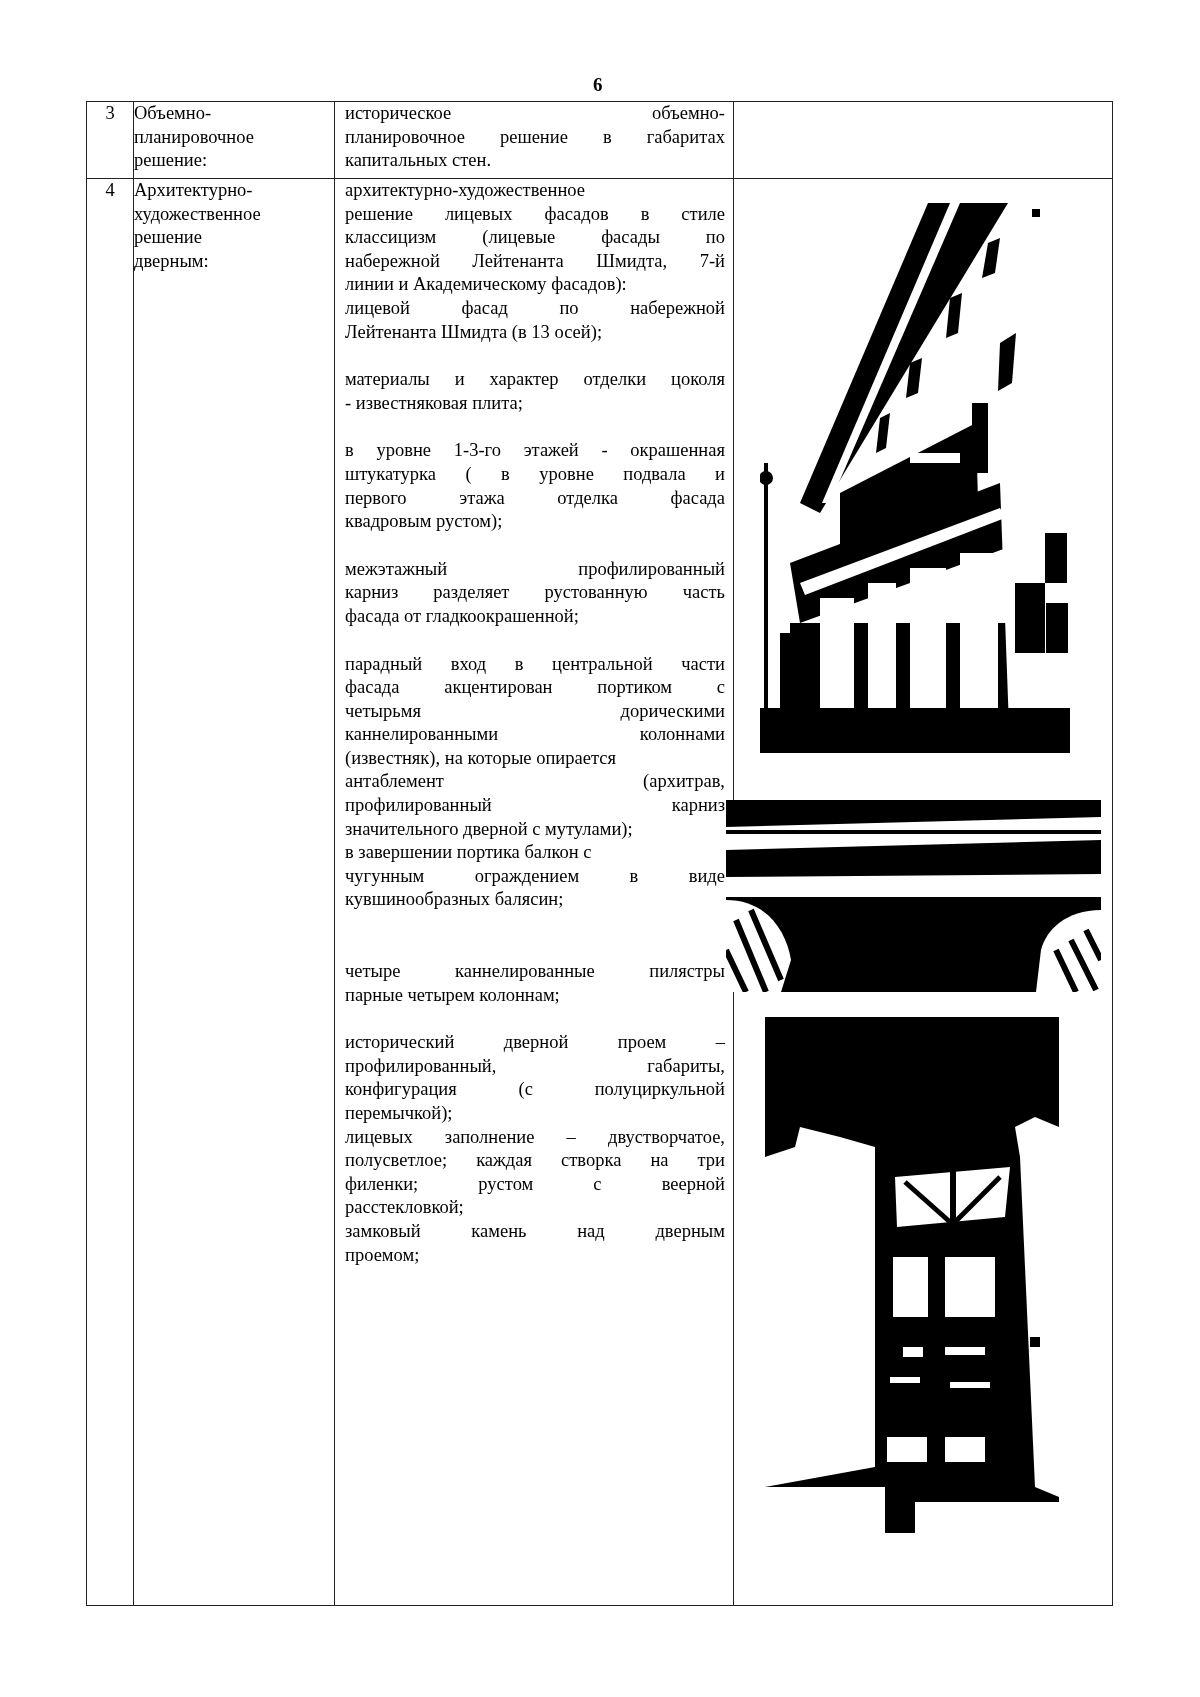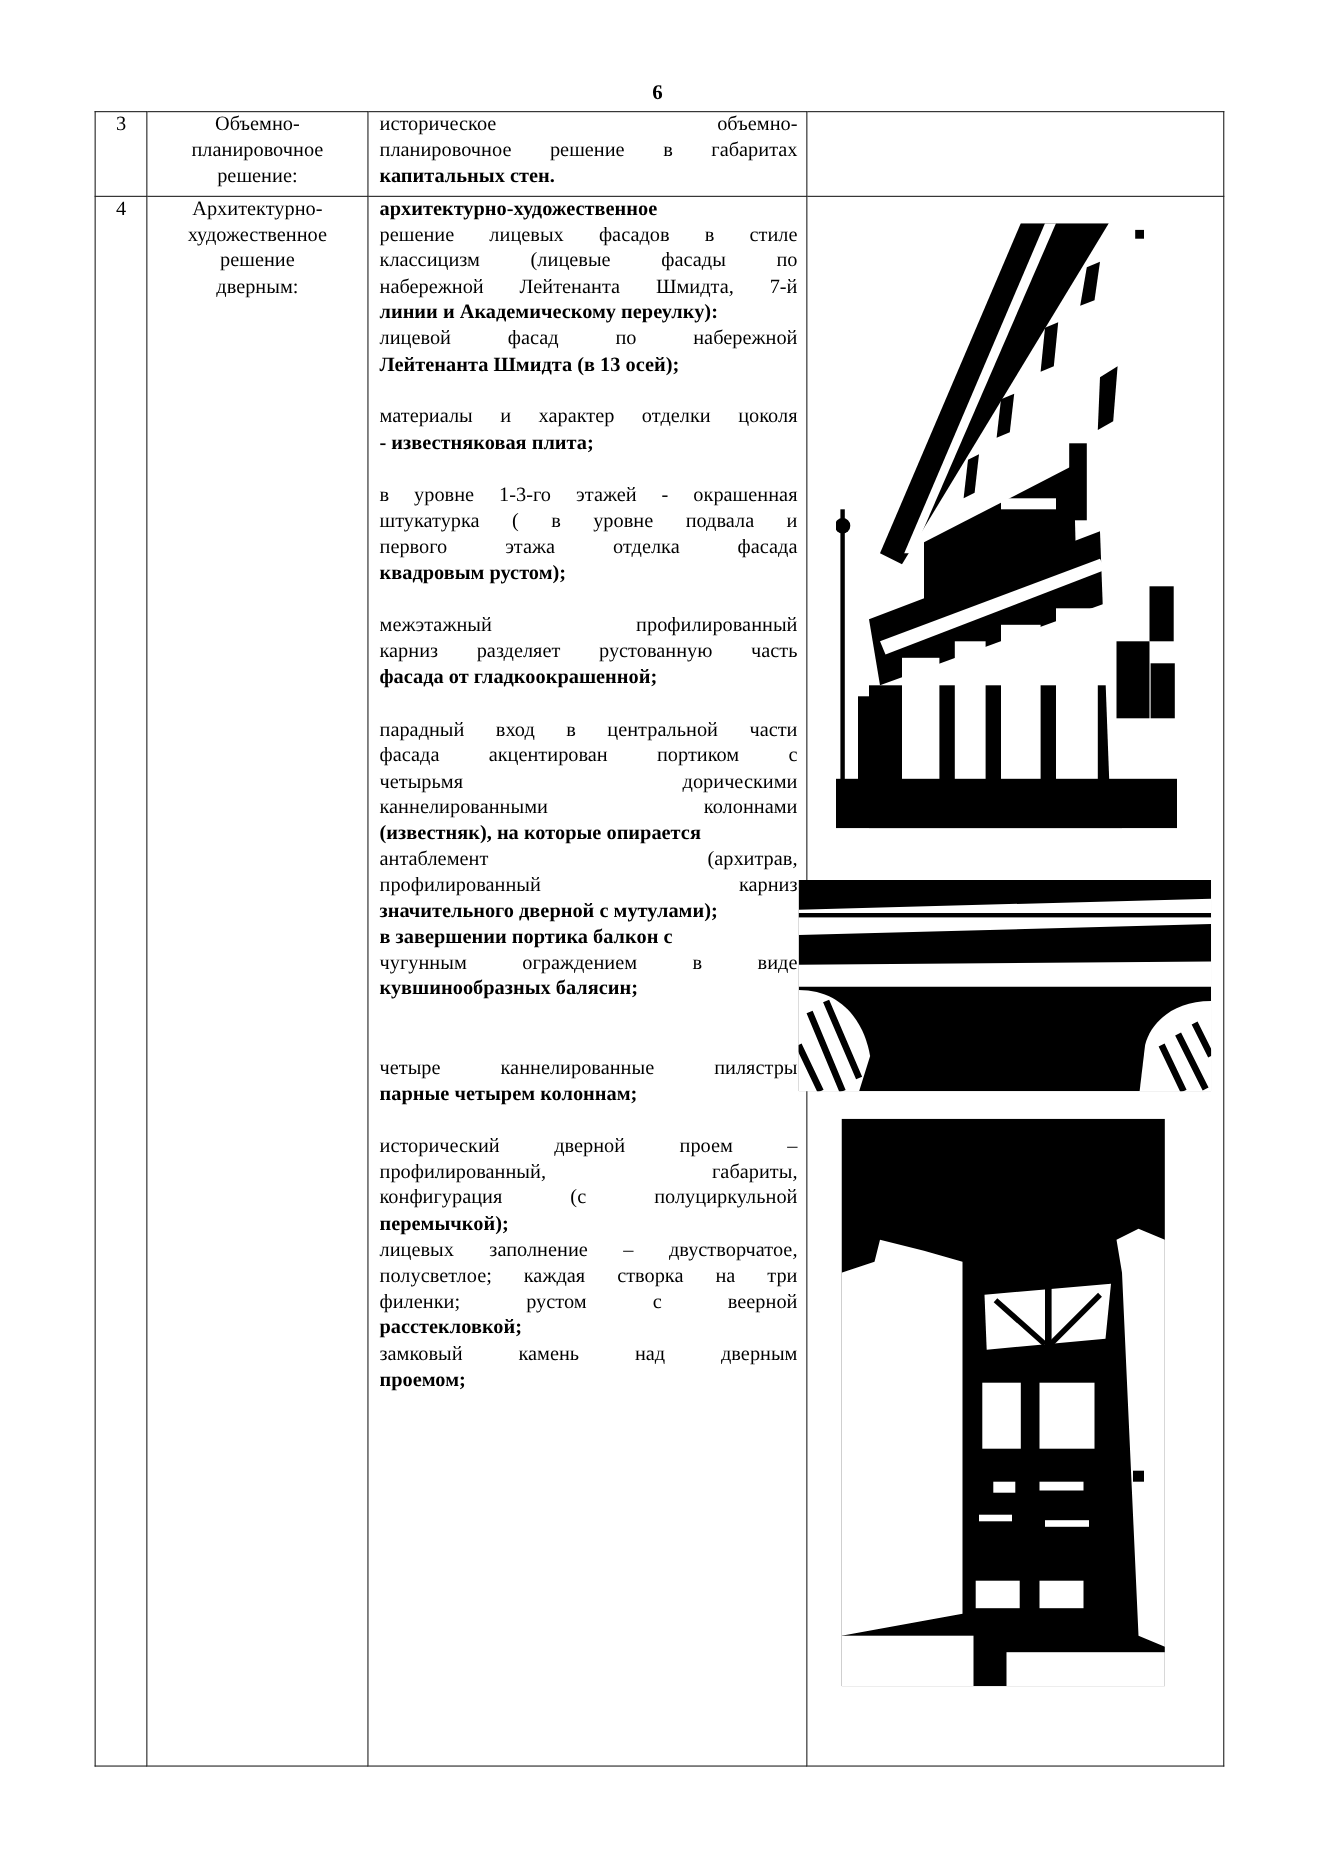--- a/index.html
+++ b/index.html
@@ -16,25 +16,25 @@
   .page-number span { position: absolute; left: 593px; }
   table.doc {
     position: absolute; left: 86px; top: 101px;
     width: 1027px; border-collapse: collapse; table-layout: fixed;
   }
   table.doc td {
     border: 1.5px solid #222; vertical-align: top;
     font-size: 18.5px; line-height: 23.6px; padding: 0;
   }
   td.num { width: 46px; text-align: center; border-right: 2px solid #000; }
-  td.name { width: 200px; text-align: center; font-size: 17px; line-height: 22px; }
+  td.name { width: 200px; text-align: left; font-size: 17px; line-height: 22px; }
   td.desc { width: 380px; padding: 0 8px 0 10px !important; text-align: justify; border-left: 2px solid #777; margin-top: 11px; }
   td.photo { width: auto; position: relative; }
   .p { margin: 0; text-align: justify; text-align-last: justify; }
-  .p.last { text-align-last: left; font-weight: bold; }
+  .p.last { text-align-last: left; }
   .gap { height: 24px; }
   .gap2 { height: 48px; }
   .row3 td { height: 76px; }
   .row4 td { height: 1426px; }
   .img { position: absolute; background: #fff; }
   .img svg { display: block; width: 100%; height: 100%; }
 </style>
 </head>
 <body>
 
@@ -64,21 +64,21 @@
       <div>Архитектурно-</div>
       <div>художественное</div>
       <div>решение</div>
       <div>дверным:</div>
     </td>
     <td class="desc">
       <p class="p last">архитектурно-художественное</p>
       <p class="p">решение лицевых фасадов в стиле</p>
       <p class="p">классицизм (лицевые фасады по</p>
       <p class="p">набережной Лейтенанта Шмидта, 7-й</p>
-      <p class="p last">линии и Академическому переулку):</p>
+      <p class="p last">линии и Академическому фасадов):</p>
       <p class="p">лицевой фасад по набережной</p>
       <p class="p last">Лейтенанта Шмидта (в 13 осей);</p>
       <div class="gap"></div>
       <p class="p">материалы и характер отделки цоколя</p>
       <p class="p last">- известняковая плита;</p>
       <div class="gap"></div>
       <p class="p">в уровне 1-3-го этажей - окрашенная</p>
       <p class="p">штукатурка ( в уровне подвала и</p>
       <p class="p">первого этажа отделка фасада</p>
       <p class="p last">квадровым рустом);</p>

